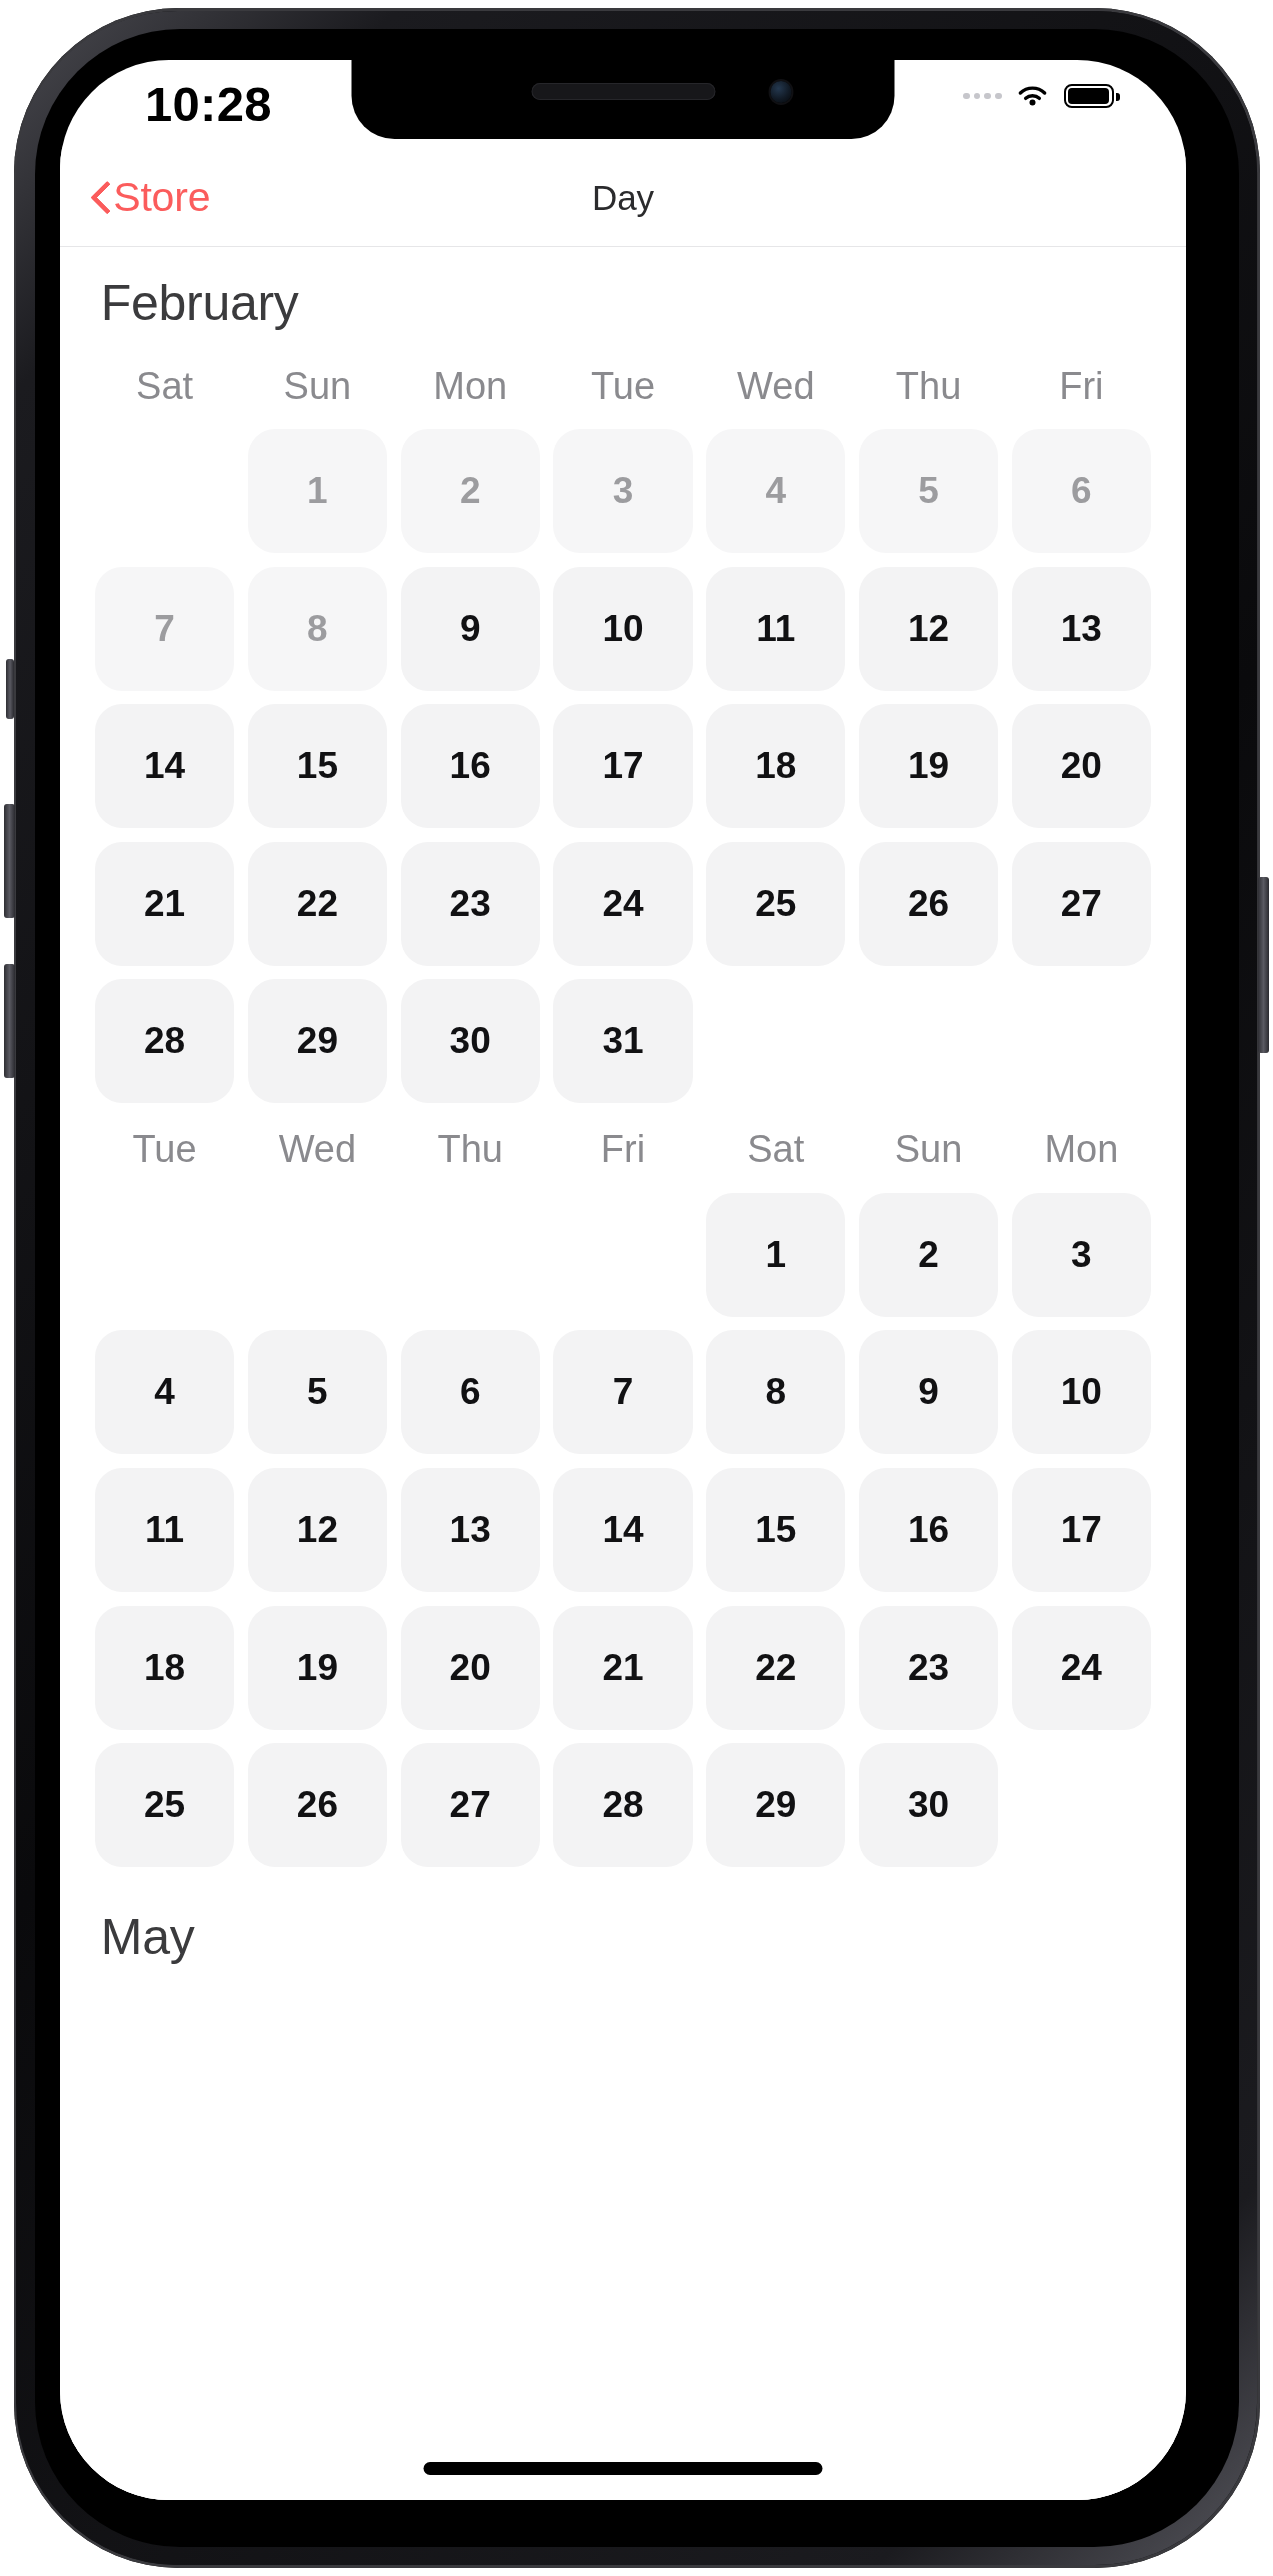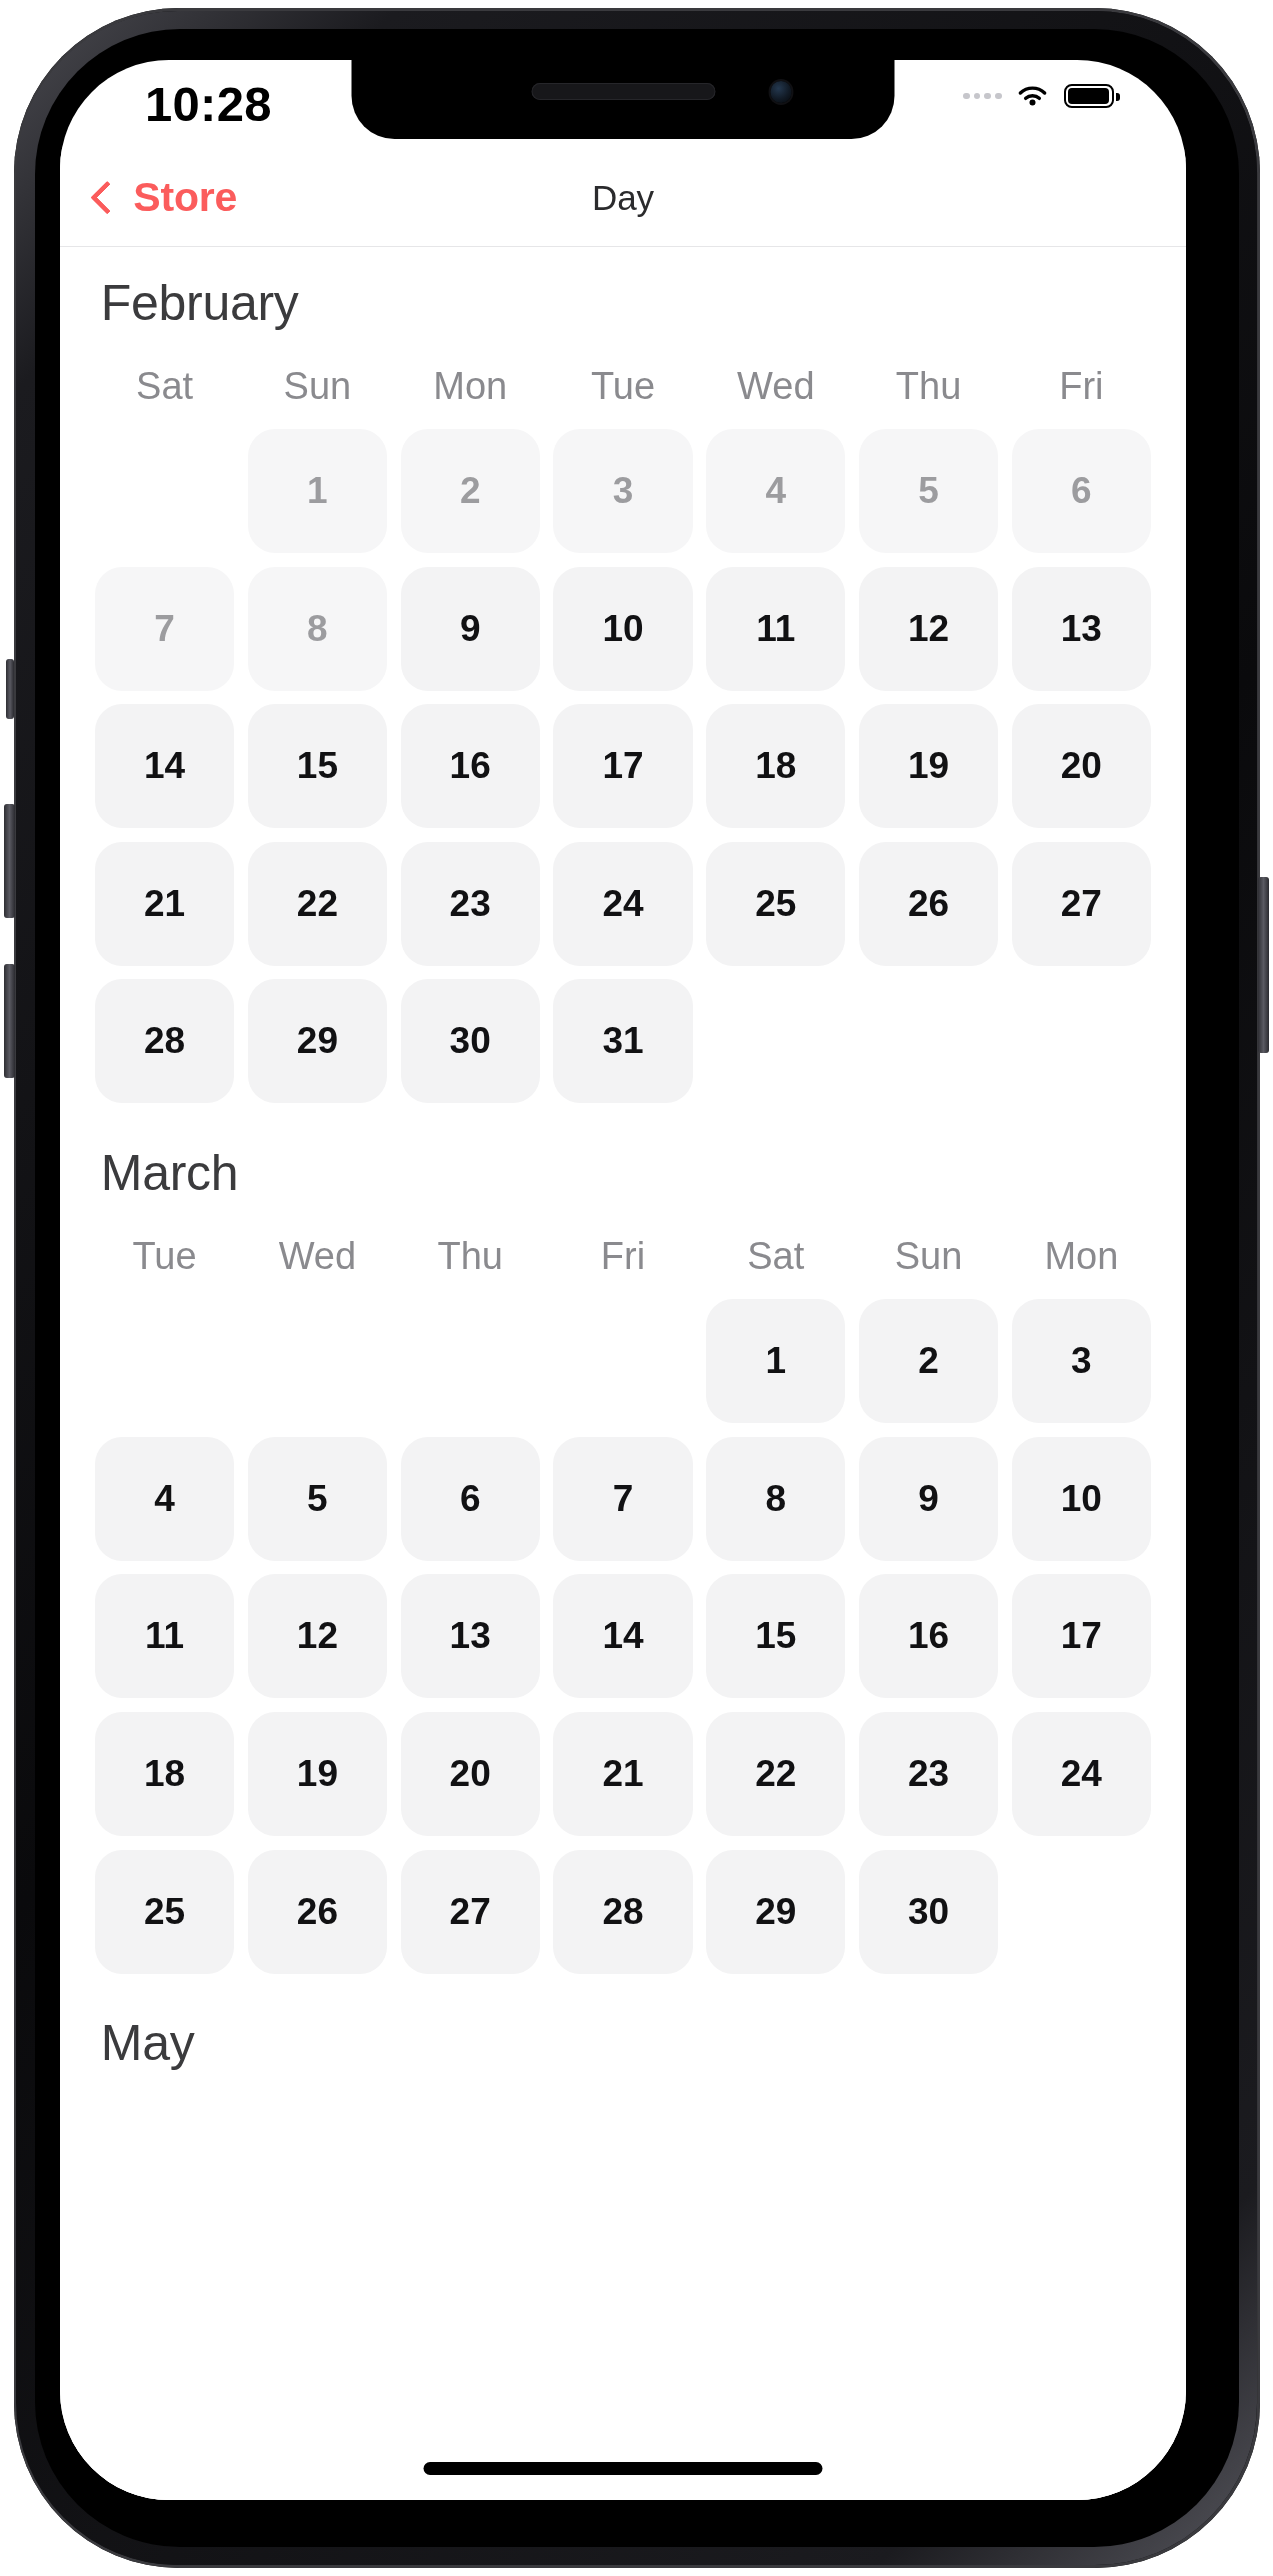--- a/index.html
+++ b/index.html
@@ -167,26 +167,25 @@
     border-bottom: 1px solid #e6e6e8;
     z-index: 30;
   }
   #nav-back {
     position: absolute;
     left: 21.3px;
     top: 50%;
     transform: translateY(-50%);
     display: flex;
     align-items: center;
-    gap: 21px;
+    gap: 1px;
     cursor: pointer;
     background: none;
     border: none;
     padding: 7.8px 9.7px;
-    font-weight: bold;
   }
   #nav-back .chev {
     width: 21.3px;
     height: 35px;
     position: relative;
   }
   #nav-back .chev::before {
     content: "";
     position: absolute;
     left: 3.9px; top: 5.8px;
@@ -381,21 +380,20 @@
             <div class="day-cell filled">28</div>
             <div class="day-cell filled">29</div>
             <div class="day-cell filled">30</div>
             <div class="day-cell filled">31</div>
             <div class="day-cell empty"></div>
             <div class="day-cell empty"></div>
             <div class="day-cell empty"></div>
           </div>
         </div>
         <div class="month-block">
-          <div class="month-title">March</div>
           <div class="weekday-row">
             <div class="weekday-cell">Tue</div>
             <div class="weekday-cell">Wed</div>
             <div class="weekday-cell">Thu</div>
             <div class="weekday-cell">Fri</div>
             <div class="weekday-cell">Sat</div>
             <div class="weekday-cell">Sun</div>
             <div class="weekday-cell">Mon</div>
           </div>
           <div class="day-row">

